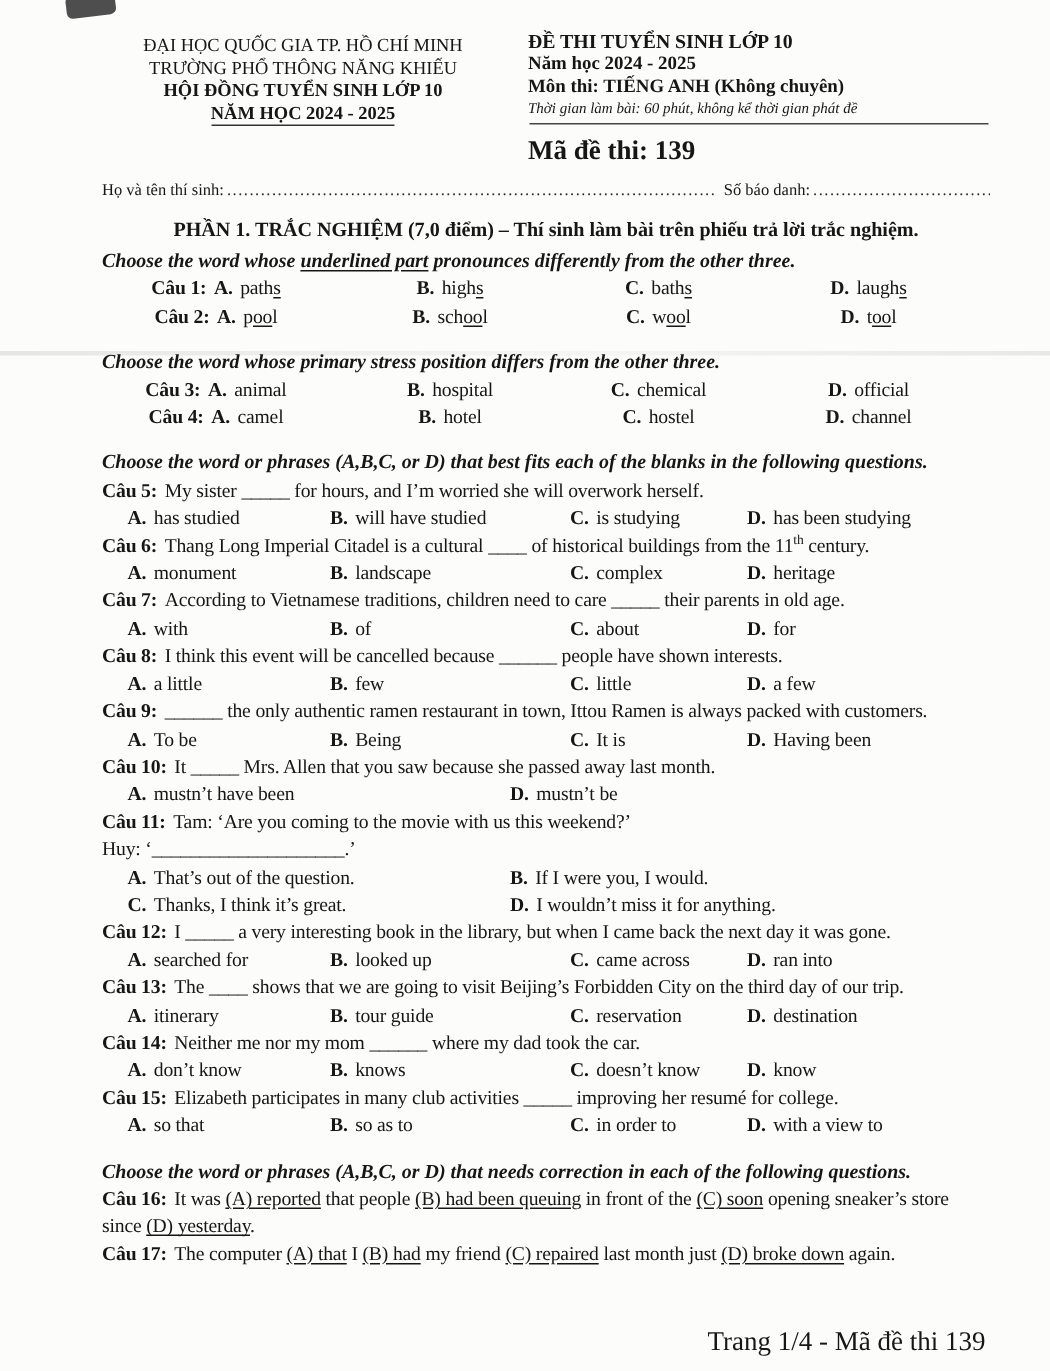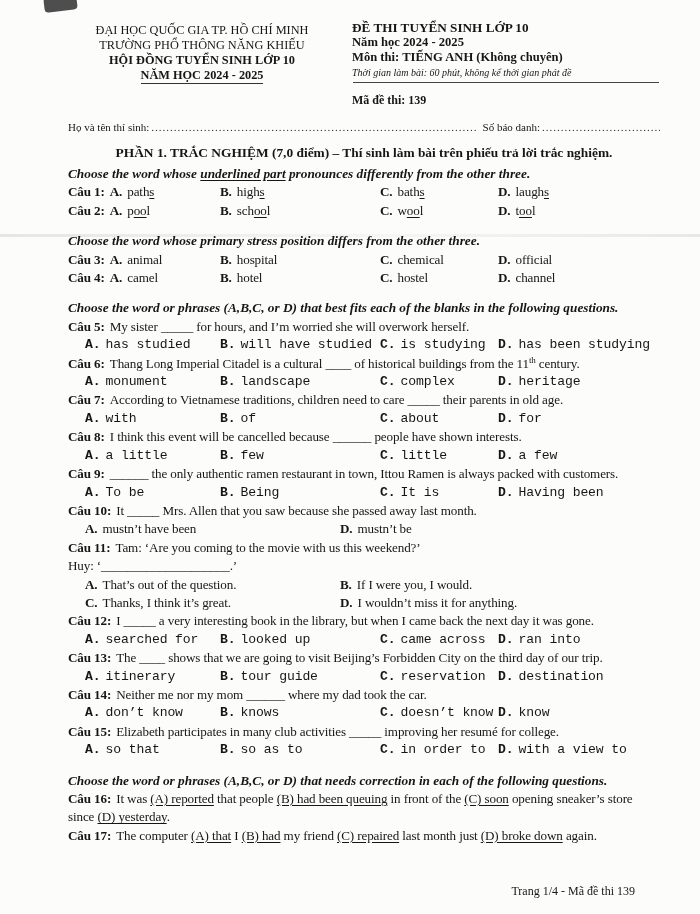--- a/index.html
+++ b/index.html
@@ -17,43 +17,43 @@
   
   .hdr{display:flex;margin-left:-16px;}
   .h-left{flex:0 0 300px;text-align:center;font-size:12.3px;line-height:15px;padding-top:3px;}
   .h-left .b{font-weight:bold;}
   .h-left .ul span{border-bottom:1.4px solid #333;padding-bottom:1px;}
   .h-right{flex:1;text-align:left;line-height:15px;}
   .h-title{font-weight:bold;font-size:13.2px;}
   .h-year,.h-subj{font-weight:bold;font-size:12.6px;}
   .h-dur{font-style:italic;font-size:10px;}
   .dur-rule{width:306px;margin:2px auto 0;border-bottom:1.4px solid #444;height:0;}
-  .h-code{font-weight:bold;font-size:12px;margin-top:10px;}
+  .h-code{font-weight:bold;font-size:18px;margin-top:10px;}
   
   .cand{display:flex;align-items:baseline;margin-top:13px;font-size:11px;white-space:nowrap;}
   .cand .lbl{flex:none;}
   .dots{overflow:hidden;letter-spacing:1px;color:#2a2a2a;}
   .dots.grow{flex:1 1 auto;margin:0 6px 0 2px;}
   .dots.fix{flex:0 0 118px;margin-left:2px;}
   
   .part-title{font-weight:bold;font-size:13.4px;margin-top:11px;line-height:18px;text-align:center;}
   .section{margin-top:12px;}
   .section:first-of-type{margin-top:3px;}
   p{margin:0;}
   .instruction{font-weight:bold;font-style:italic;font-size:13.3px;line-height:18.4px;}
   .qtext,.q-inline,.opts{font-size:13.1px;line-height:18.4px;letter-spacing:-0.12px;}
   .qlabel{font-weight:bold;margin-right:5px;}
-  .q-inline{display:grid;grid-template-columns:152px 160px 118px 1fr;}
+  .q-inline{display:grid;grid-template-columns:152px 160px 118px 1fr;text-align:center;}
   .opts{display:grid;margin-left:17px;}
-  .opts.four{grid-template-columns:135px 160px 118px 1fr;font-family:Liberation Mono, monospace;}
+  .opts.four{grid-template-columns:135px 160px 118px 1fr;}
   .opts.two{grid-template-columns:255px 1fr;}
   .ol{font-weight:bold;margin-right:5px;}
   .u{text-decoration:underline;text-underline-offset:2px;}
   .sup{font-size:9px;vertical-align:super;line-height:0;}
-  .footer{position:absolute;right:65px;top:884px;font-size:12px;font-family:Liberation Serif, serif;}
+  .footer{position:absolute;right:43px;top:884px;font-size:18px;font-family:Liberation Serif, serif;}
 </style>
 </head>
 <body>
 
 <div class="corner-mark"></div>
 <div class="scan-line"></div>
 
 <div class="sheet">
 
   <div class="hdr">

